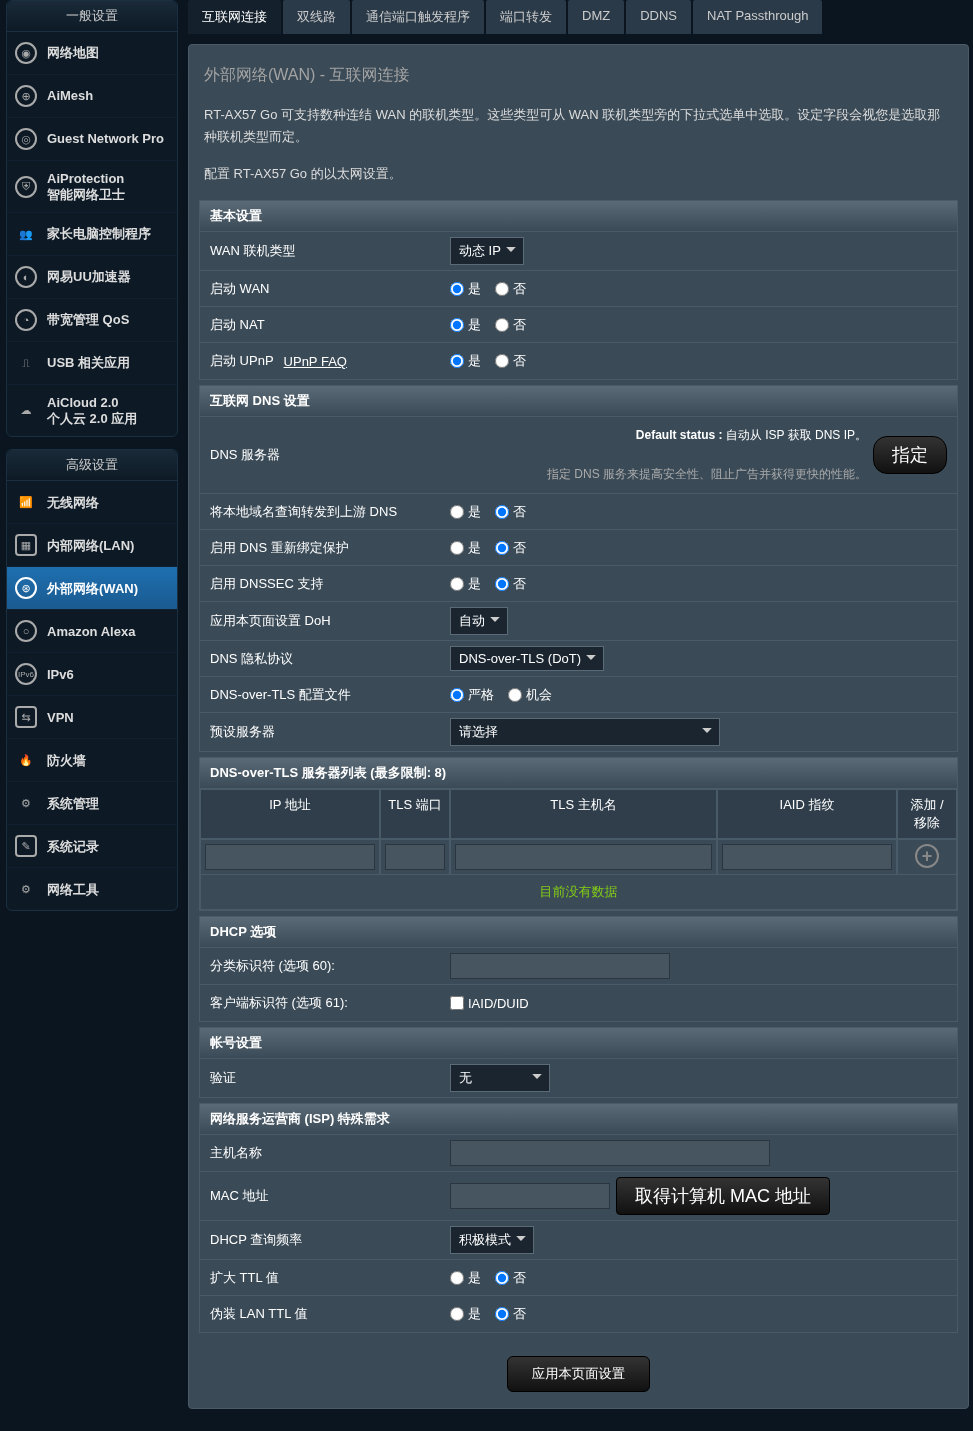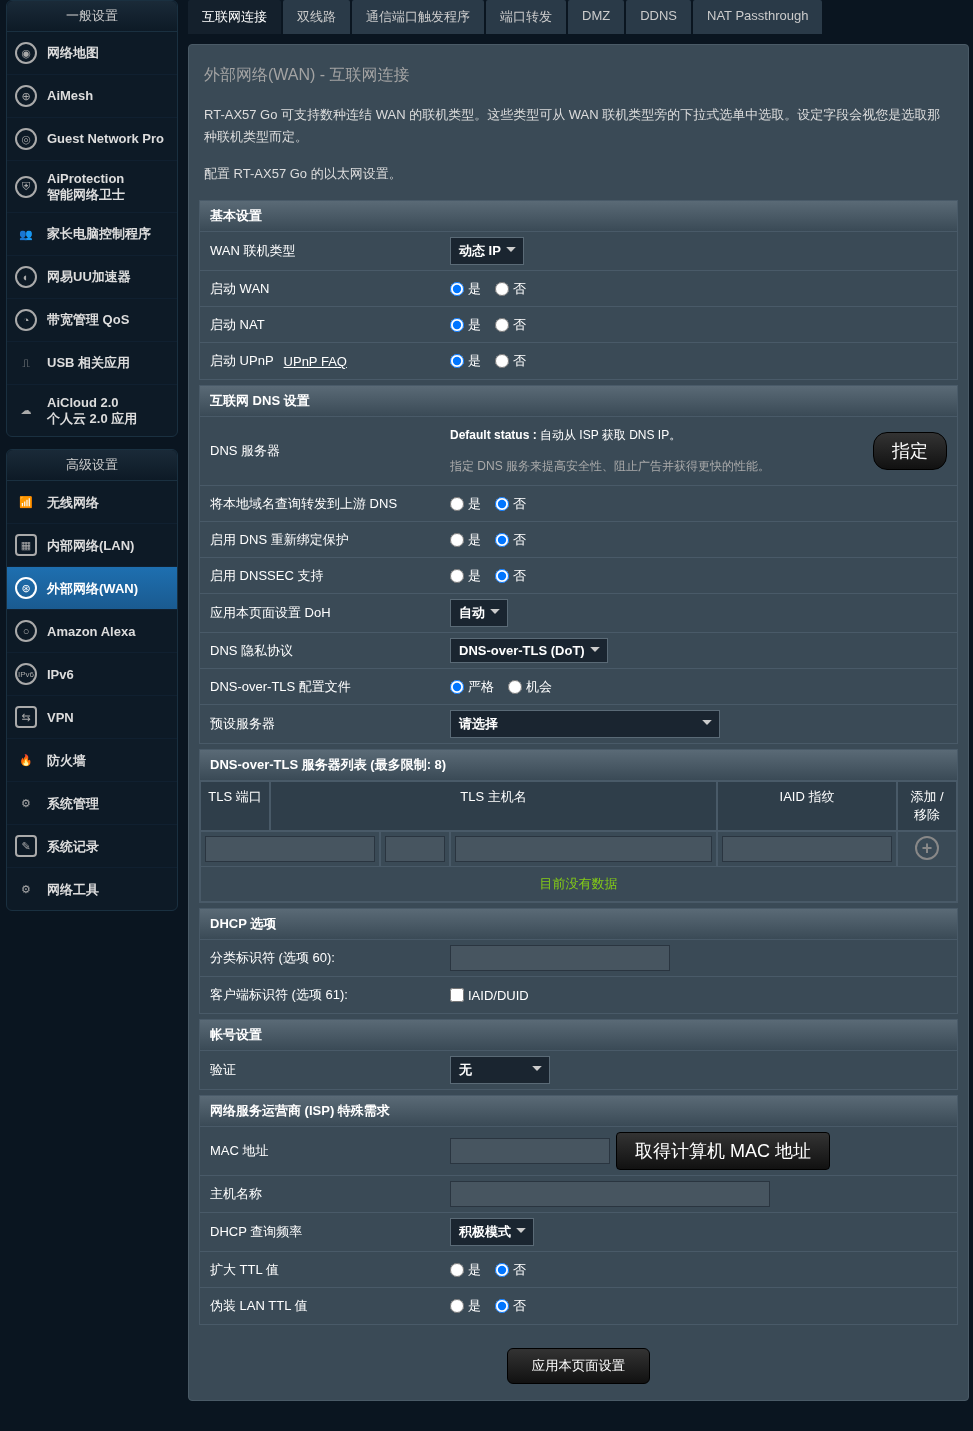--- a/index.html
+++ b/index.html
@@ -25,34 +25,34 @@
 .tab.active { background: #14202c; color: #fff;}
 .panel { background: #3a4a56; border: 1px solid #4a5a66; border-radius: 4px; padding: 10px; }
 .panel-title { font-size: 16px; color: #a3a3a3; padding: 10px 0 18px 5px; }
 .panel-desc { font-size: 13px; color: #ddd; padding: 0 5px 15px 5px; line-height: 1.7; }
 .section { border: 1px solid #495a68; margin-bottom: 5px;}
 .sec-head { background: linear-gradient(#5a6a76,#3a4a56); color: #fff; padding: 6px 10px; font-size: 13px; font-weight: bold; border-bottom:1px solid #495a68;}
 .row { display: flex; border-bottom: 1px solid #495a68; min-height: 36px; }
 .row:last-child { border-bottom: none; }
 .row-label { width: 240px; padding: 8px 10px; font-size: 13px; color: #fff; display: flex; align-items: center; gap: 10px; }
 .row-val { flex: 1; padding: 5px 10px; display: flex; align-items: center; gap: 6px; flex-wrap: wrap;}
-.select-box { background: #1a2530; border: 1px solid #5a6a76; color: #fff; padding: 4px 22px 4px 8px; position: relative; display: inline-flex; align-items:flex-start; cursor:pointer; min-height:24px;font-weight:bold; }
+.select-box { background: #1a2530; border: 1px solid #5a6a76; color: #fff; padding: 4px 22px 4px 8px; position: relative; display: inline-flex; align-items:flex-start; cursor:pointer; min-height:24px; }
 .select-box.wide { min-width: 270px; }
 .select-arrow { position: absolute; right: 6px; top: 50%; transform: translateY(-50%); }
 .select-arrow svg{ width:12px; height:12px; fill:#ccc;}
 .radio-group { display:flex; gap:4px; align-items:center;}
 .radio-item { display: inline-flex; align-items: center; gap: 4px; margin-right: 10px; font-size: 13px;}
 input[type=radio]{ width:14px; height:14px; }
 input[type=checkbox]{ width:14px; height:14px; }
 .text-input { background: #475560; border: 1px solid #2a3540; color: #fff; padding: 4px 6px; height: 26px; }
 .btn { background: linear-gradient(#333,#111); border: 1px solid #000; color: #fff; padding: 6px 18px; border-radius: 4px; cursor: pointer; font-size: 18px; white-space:nowrap;text-align:right;}
 .btn-round { border-radius: 14px;}
 .link { color: #fff; text-decoration: underline; cursor: pointer; }
 .dns-default { font-size: 12px; color:#fff;}
-.dns-hint { font-size: 12px; color: #aaa; margin-top: 14px;}
+.dns-hint { font-size: 12px; color: #aaa; margin-top: 22px;}
 .tls-table { width: 100%; }
 .tls-head, .tls-row { display: flex; }
 .tls-head { background: #2f3e4a; }
 .tls-cell { border: 1px solid #495a68; padding: 6px; text-align: center; font-size: 13px;}
 .c-ip{ width:180px;} .c-port{ width:70px;} .c-host{ flex:1;} .c-spki{ width:180px;} .c-act{ width:60px;}
 .tls-row .tls-cell{ padding:4px;}
 .tls-row input{ width:100%;}
 .plus-btn{ width:24px; height:24px; border:2px solid #888; border-radius:50%; background:#3a4a56; display:inline-flex; align-items:center; justify-content:center; font-size:18px; color:#888; cursor:pointer; font-weight:bold;}
 .no-data { text-align: center; padding: 8px; color: #84cc16; font-size: 13px; border:1px solid #495a68; border-top:none;}
 .apply-wrap { text-align: center; padding: 18px 0 6px 0;}
@@ -221,21 +221,21 @@
               </label>
           </div>
         </div>
       </div>
 
       <div class="section">
         <div class="sec-head">互联网 DNS 设置</div>
         <div class="row">
           <div class="row-label">DNS 服务器</div>
           <div class="row-val" style="justify-content:space-between; padding:10px;">
-            <div style="flex:1;">
+            <div style="flex:1;text-align:right;">
               <div class="dns-default"><span class="default-bold">Default status :</span><span> 自动从 ISP 获取 DNS IP。</span></div>
               <div class="dns-hint">指定 DNS 服务来提高安全性、阻止广告并获得更快的性能。</div>
             </div>
             <button class="btn btn-round">指定</button>
           </div>
         </div>
         <div class="row">
           <div class="row-label">将本地域名查询转发到上游 DNS</div>
           <div class="row-val radio-group">
             <label class="radio-item">
@@ -319,20 +319,21 @@
                   </svg></span>
               </div>
             </div>
         </div>
       </div>
 
       <div class="section">
         <div class="sec-head">DNS-over-TLS 服务器列表 (最多限制: 8)</div>
         <div class="tls-table">
           <div class="tls-head">
+            <div class="tls-cell c-ip">IP 地址</div>
             <div class="tls-cell c-port">TLS 端口</div>
             <div class="tls-cell c-host">TLS 主机名</div>
             <div class="tls-cell c-spki">IAID 指纹</div>
             <div class="tls-cell c-act">添加 / 移除</div>
           </div>
           <div class="tls-row">
             <div class="tls-cell c-ip"><input class="text-input" style=""></div>
             <div class="tls-cell c-port"><input class="text-input" style=""></div>
             <div class="tls-cell c-host"><input class="text-input" style=""></div>
             <div class="tls-cell c-spki"><input class="text-input" style=""></div>
@@ -372,30 +373,30 @@
                     <path d="M1 3 L5 7 L9 3 Z"></path>
                   </svg></span>
               </div>
             </div>
         </div>
       </div>
 
       <div class="section">
         <div class="sec-head">网络服务运营商 (ISP) 特殊需求</div>
         <div class="row">
+          <div class="row-label">主机名称</div>
+          <div class="row-val">
+              <input class="text-input" style="width: 320px;">
+            </div>
+        </div>
+        <div class="row">
           <div class="row-label">MAC 地址</div>
           <div class="row-val">
               <input class="text-input" style="width: 160px;">
               <button class="btn">取得计算机 MAC 地址</button>
-            </div>
-        </div>
-        <div class="row">
-          <div class="row-label">主机名称</div>
-          <div class="row-val">
-              <input class="text-input" style="width: 320px;">
             </div>
         </div>
         <div class="row">
           <div class="row-label">DHCP 查询频率</div>
           <div class="row-val">
               <div class="select-box">
                 <span>积极模式</span>
                 <span class="select-arrow"><svg viewBox="0 0 10 10">
                     <path d="M1 3 L5 7 L9 3 Z"></path>
                   </svg></span>

